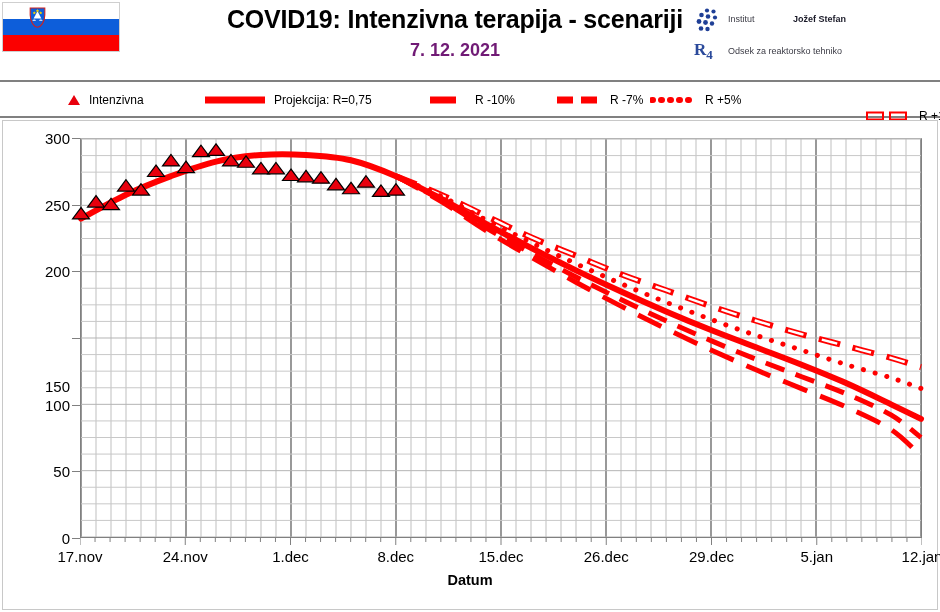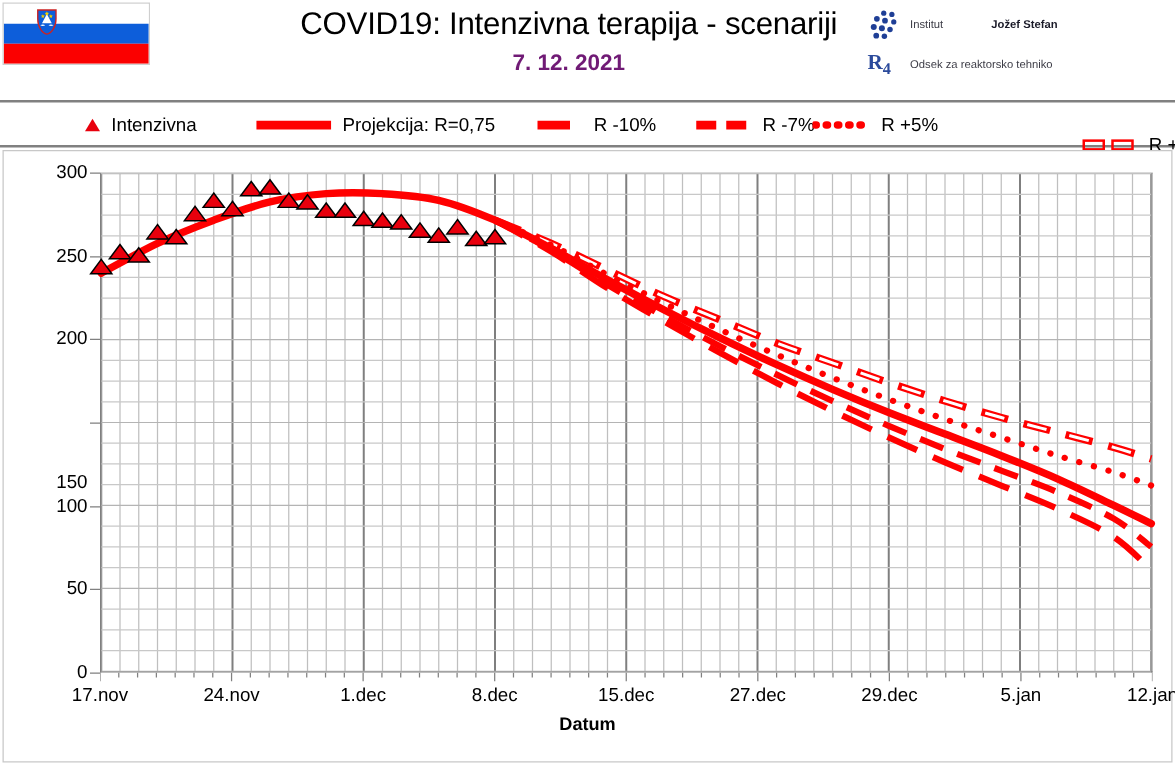--- a/index.html
+++ b/index.html
@@ -25,21 +25,21 @@
   .flag .b-white{top:0;background:#ffffff;}
   .flag .b-blue{top:33.33%;background:#0d5eda;}
   .flag .b-red{top:66.66%;background:#fb0000;}
   .flag .coa{
     position:absolute;left:26px;top:4px;width:17px;height:21px;
   }
   .title-block{
     position:absolute;left:150px;top:4px;width:610px;text-align:center;
   }
   .main-title{
-    font-size:25px;font-weight:normal;color:#000;line-height:30px;
+    font-size:25px;font-weight:bold;color:#000;line-height:30px;
     letter-spacing:-0.2px;
   }
   .sub-title{
     font-size:18px;font-weight:bold;color:#701a75;line-height:24px;margin-top:4px;
   }
   .logos{position:absolute;right:44px;top:6px;width:210px;height:66px;}
   .logo-row{position:relative;height:32px;}
   .ijs-dots{position:absolute;left:10px;top:2px;width:26px;height:26px;}
   .logo-text{
     position:absolute;left:42px;top:8px;font-size:9px;color:#3c3c46;
@@ -56,21 +56,21 @@
   }
 
   
   .legend-band{
     position:absolute;left:0;top:82px;width:940px;height:36px;
     border-bottom:2px solid #808080;box-sizing:border-box;
   }
   .legend-item{
     position:absolute;top:0;height:36px;display:flex;align-items:center;
   }
-  .legend-label{font-size:15px;color:#000;white-space:nowrap;}
+  .legend-label{font-size:12px;color:#000;white-space:nowrap;}
   .lg-tri{
     width:0;height:0;border-left:6px solid transparent;border-right:6px solid transparent;
     border-bottom:10px solid #e8000d;
     position:relative;margin-right:9px;
   }
   .lg-swatch{margin-right:9px;display:block;}
 
   
   .chart-frame{
     position:absolute;left:2px;top:120px;width:936px;height:490px;
@@ -332,21 +332,21 @@
         <polygon points="315.75,44.87 307.25,56.37 324.25,56.37" fill="#E8000D" stroke="#000000" stroke-width="1.2" stroke-linejoin="miter"></polygon>
       </svg>
   </div>
 
   <div class="xtick-wrap" id="xaxis">
       <div class="xtick" style="left: 0px;">17.nov</div>
       <div class="xtick" style="left: 105.25px;">24.nov</div>
       <div class="xtick" style="left: 210.5px;">1.dec</div>
       <div class="xtick" style="left: 315.75px;">8.dec</div>
       <div class="xtick" style="left: 421px;">15.dec</div>
-      <div class="xtick" style="left: 526.25px;">27.dec</div>
+      <div class="xtick" style="left: 526.25px;">26.dec</div>
       <div class="xtick" style="left: 631.5px;">29.dec</div>
       <div class="xtick" style="left: 736.75px;">5.jan</div>
       <div class="xtick" style="left: 842px;">12.jan</div>
       <svg width="842" height="10" style="position:absolute;left:0;top:0;">
         <line x1="0" y1="0" x2="0" y2="7" stroke="#808080" stroke-width="1"></line>
         <line x1="15.035714285714285" y1="0" x2="15.035714285714285" y2="4" stroke="#808080" stroke-width="1"></line>
         <line x1="30.07142857142857" y1="0" x2="30.07142857142857" y2="4" stroke="#808080" stroke-width="1"></line>
         <line x1="45.107142857142854" y1="0" x2="45.107142857142854" y2="4" stroke="#808080" stroke-width="1"></line>
         <line x1="60.14285714285714" y1="0" x2="60.14285714285714" y2="4" stroke="#808080" stroke-width="1"></line>
         <line x1="75.17857142857143" y1="0" x2="75.17857142857143" y2="4" stroke="#808080" stroke-width="1"></line>

